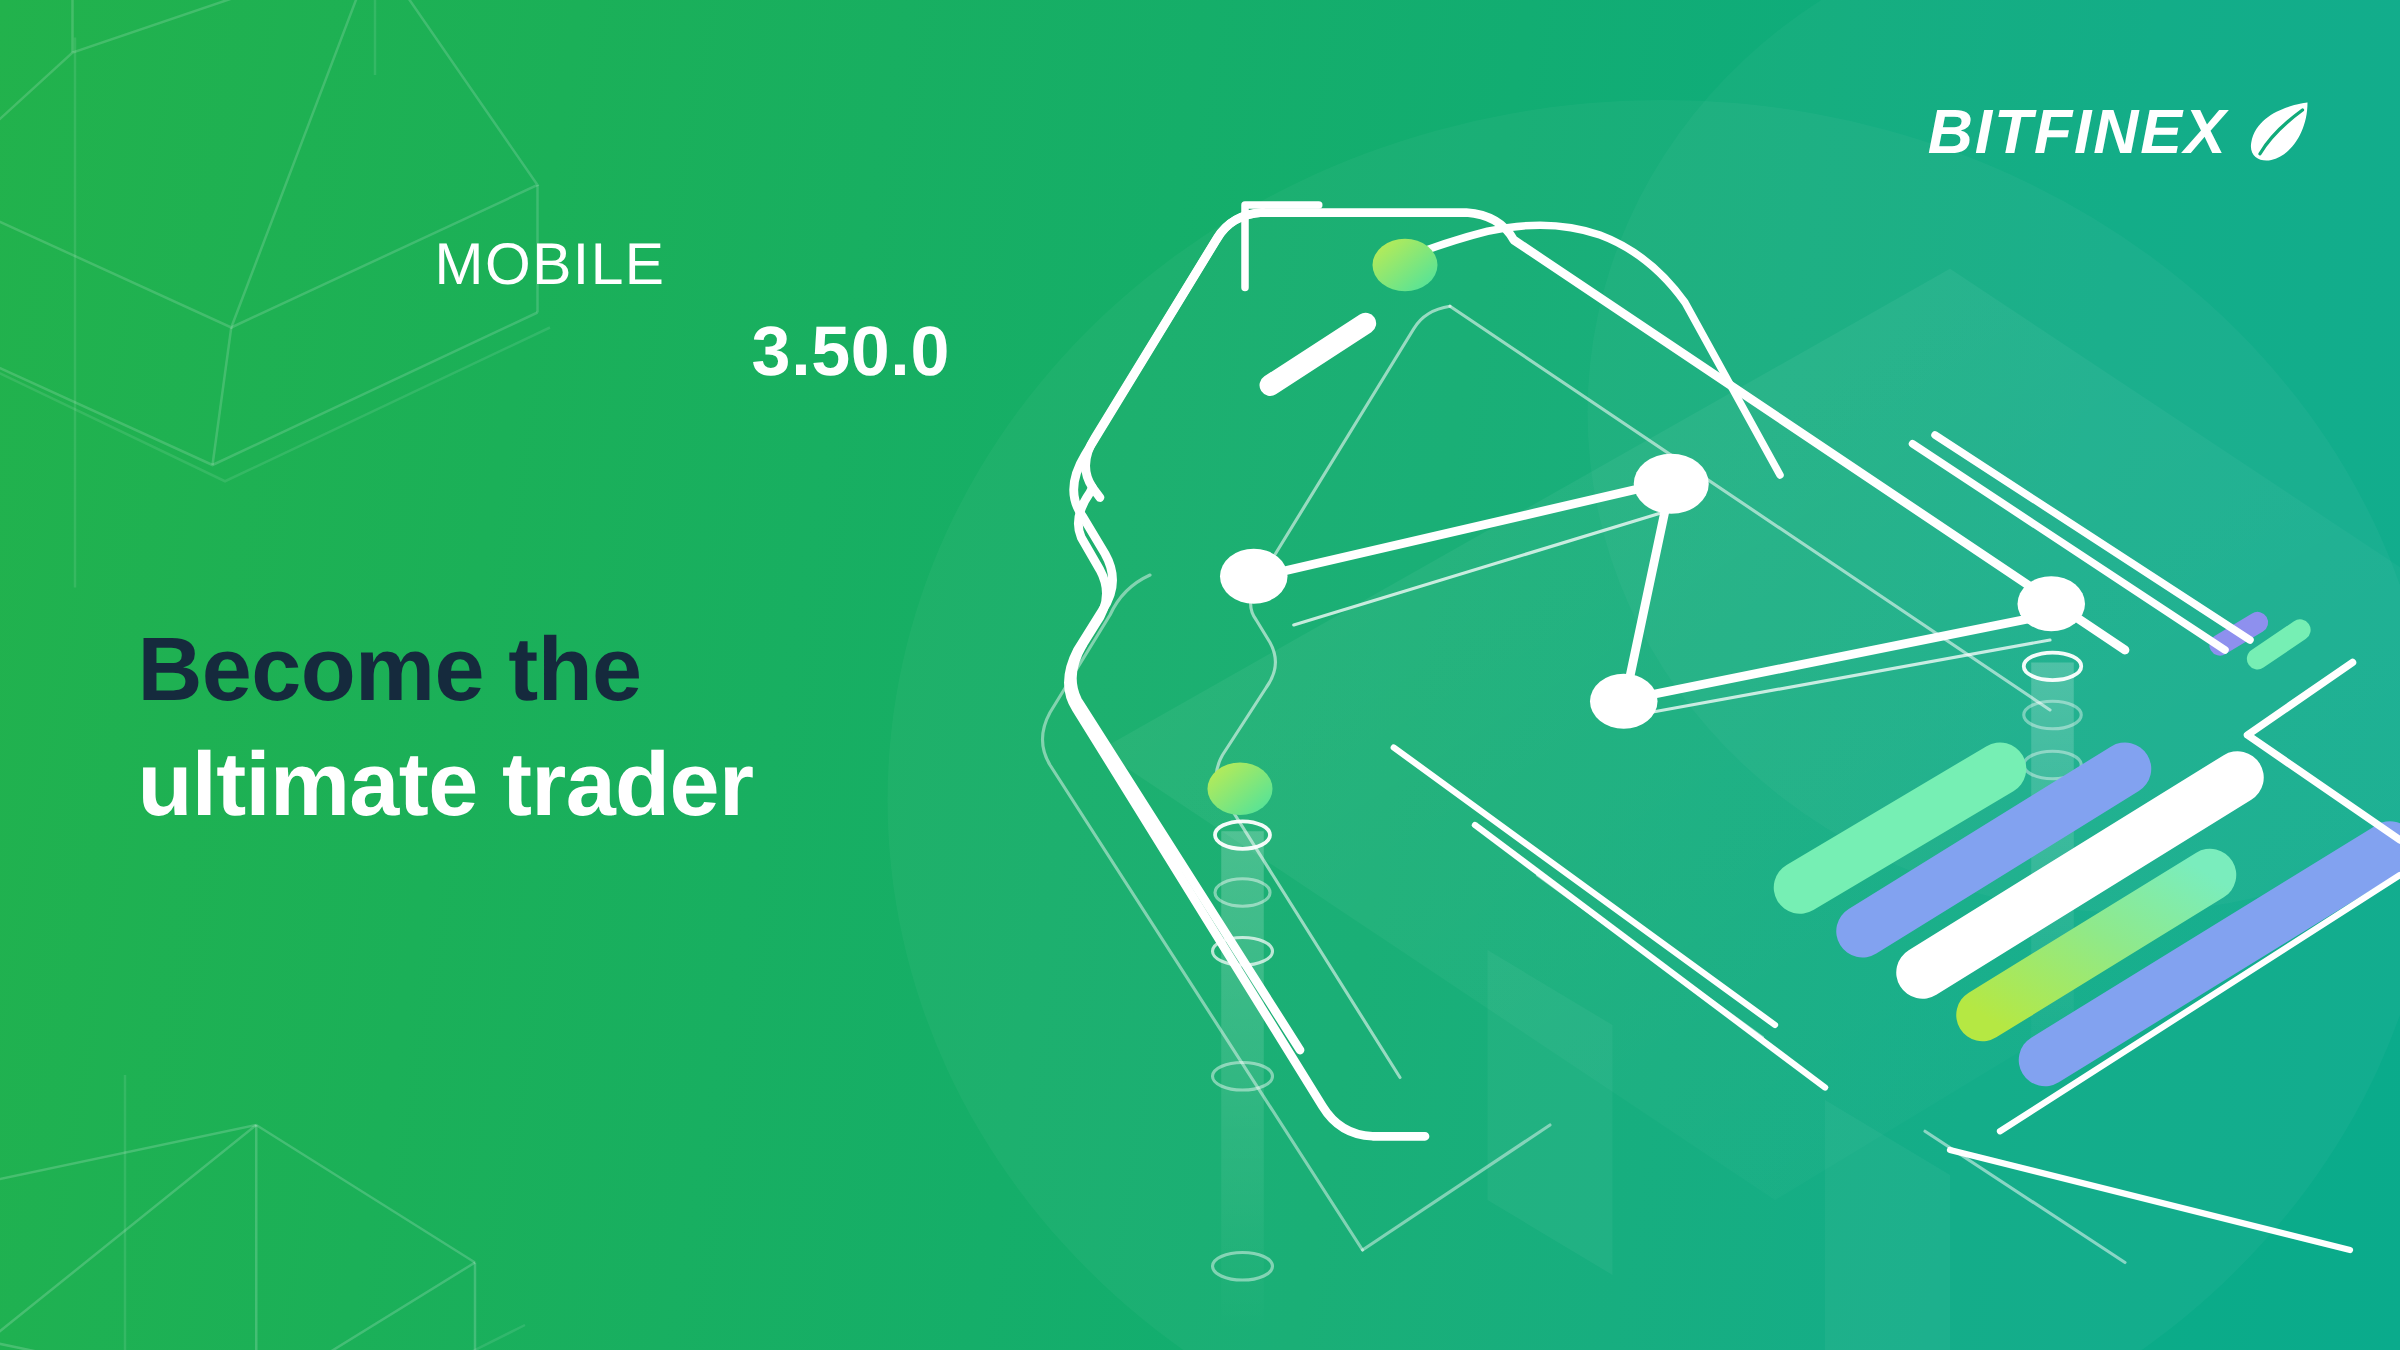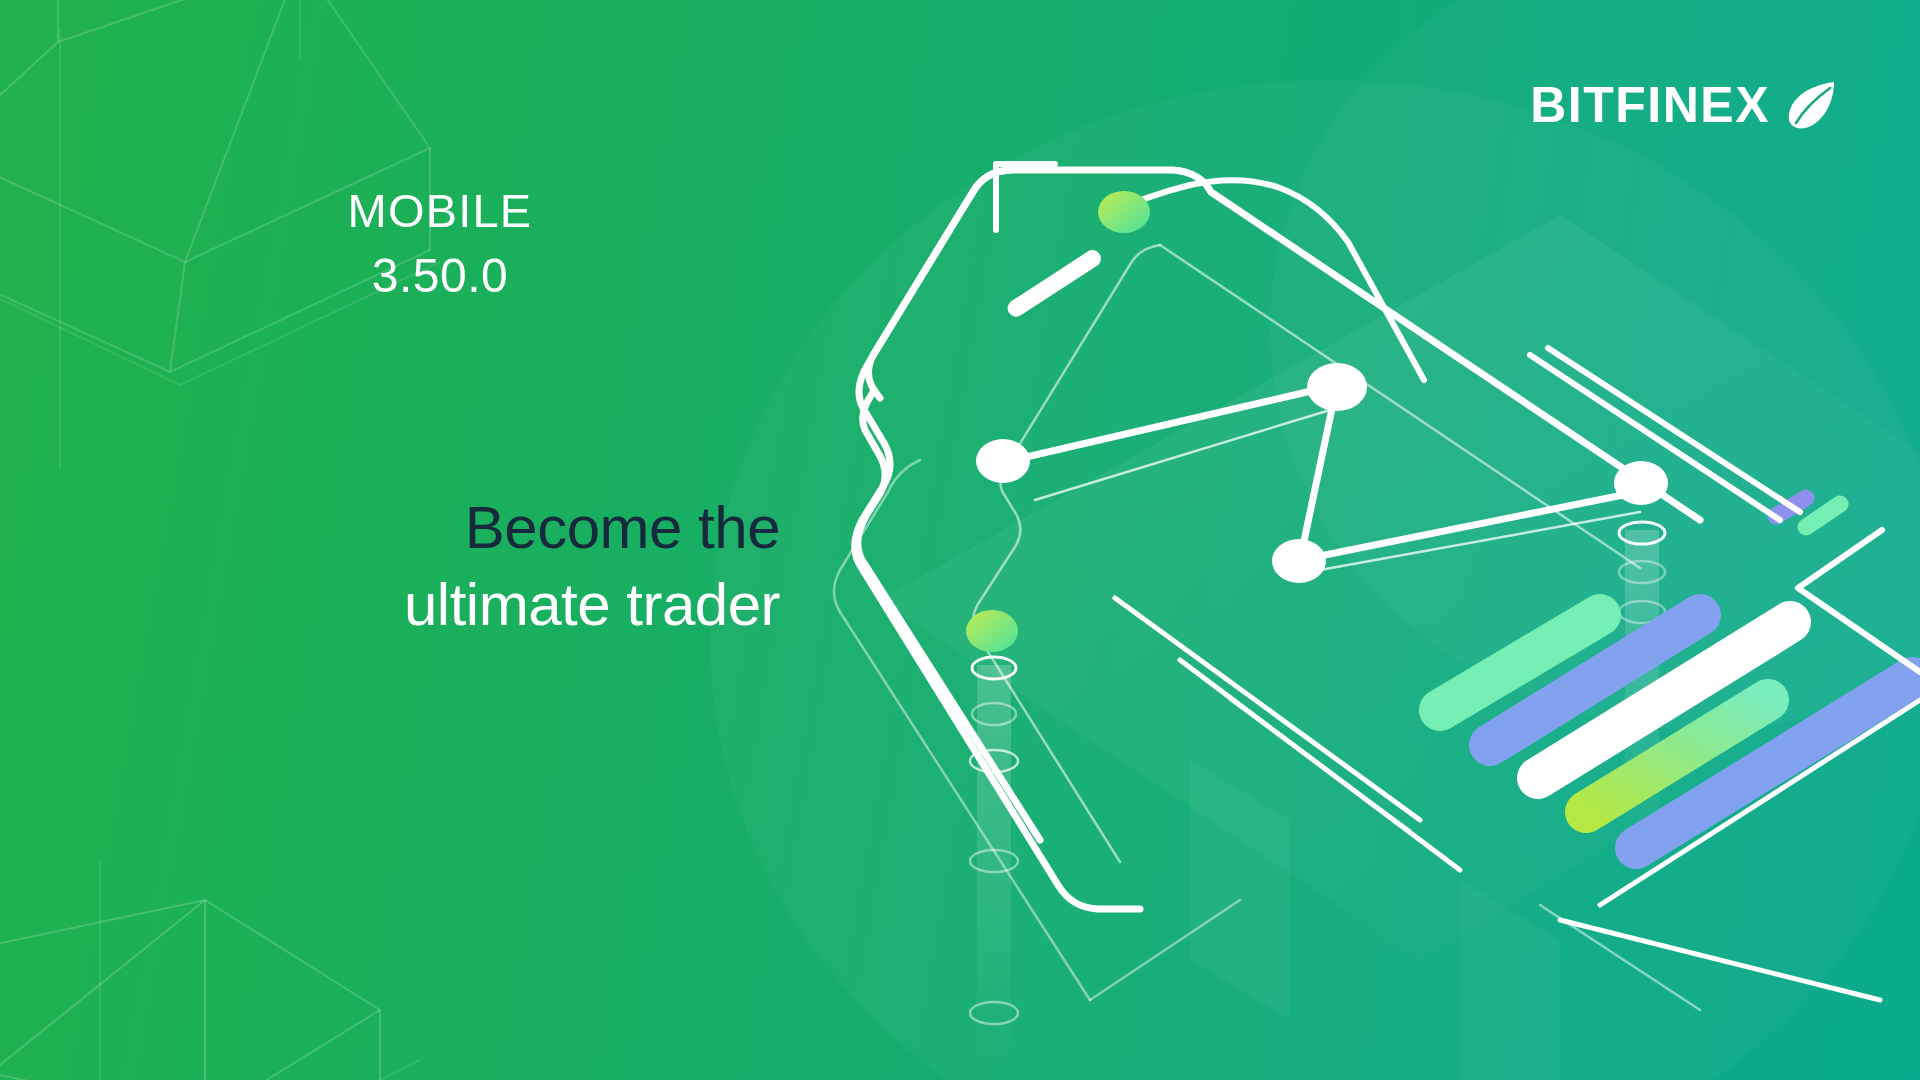--- a/index.html
+++ b/index.html
@@ -33,47 +33,49 @@
     width: 640px;
     text-align: center;
     color: #ffffff;
     font-size: 47px;
     line-height: 1.3;
     font-weight: 300;
     letter-spacing: 1.2px;
   }
   #eyebrow .version {
     display: block;
-    font-weight: 400;
-    font-size: 48px;
+    font-weight: 700;
+    font-size: 56px;
     letter-spacing: 0.5px;
     margin-top: 4px;
+    text-align: right;
   }
   #headline {
     position: absolute;
     left: 110px;
     top: 490px;
     width: 670px;
-    text-align: right;
-    font-size: 60px;
+    text-align: left;
+    font-size: 72px;
     line-height: 1.28;
-    font-weight: 400;
+    font-weight: 700;
     letter-spacing: -0.5px;
   }
   #headline .dark { color: #152a3d; display: block; }
   #headline .light { color: #ffffff; display: block; }
 
   
   #logo {
     position: absolute;
-    right: 82px;
+    right: 70px;
     top: 78px;
     display: flex;
     align-items: center;
     gap: 14px;
+    font-style: italic;
   }
   #logo .wordmark {
     color: #ffffff;
     font-size: 50px;
     font-weight: 700;
     letter-spacing: 1.5px;
     line-height: 1;
   }
   #logo .leaf { display: block; }
 </style>

